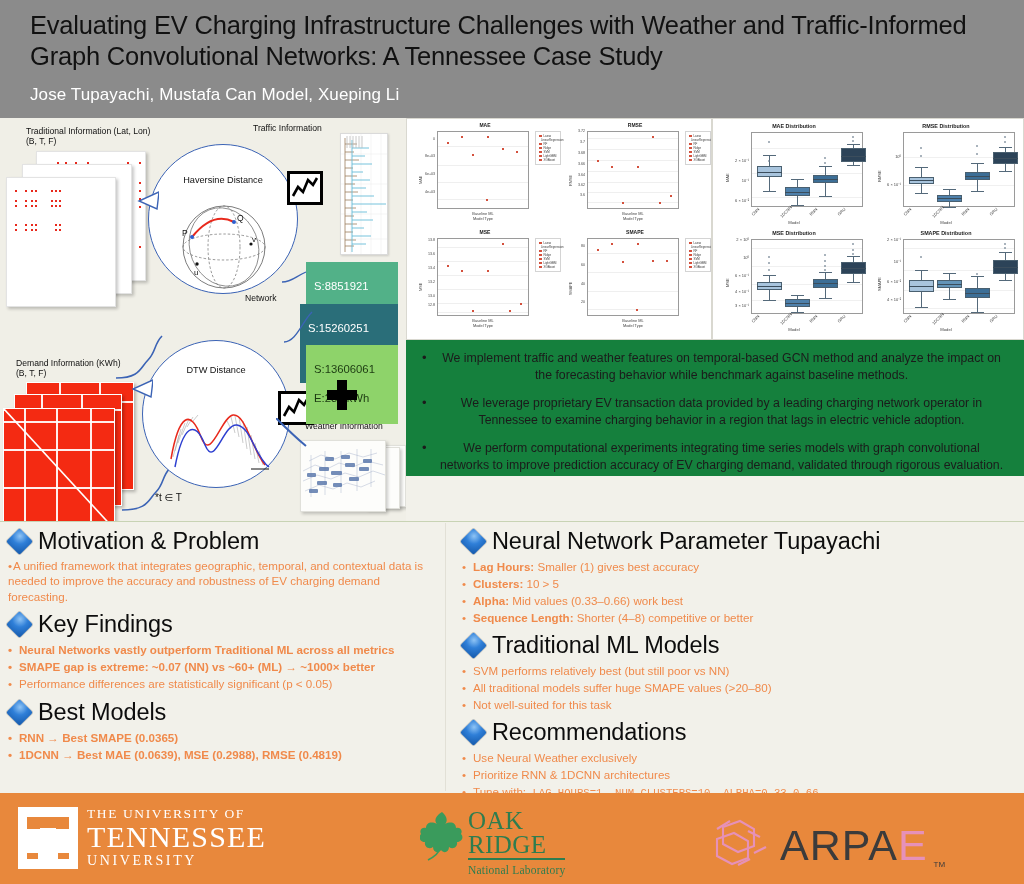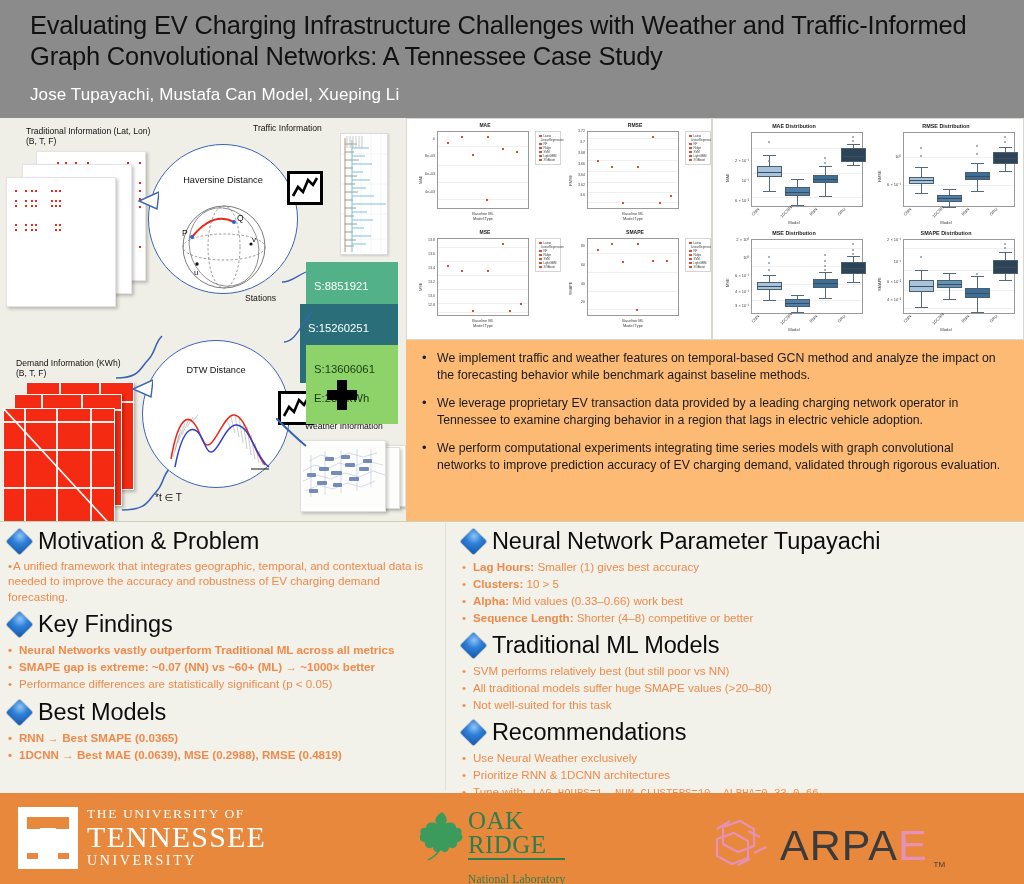--- a/index.html
+++ b/index.html
@@ -34,22 +34,22 @@
   }
   .panel-scatter {
     position: absolute; left: 406px; top: 0; width: 306px; height: 222px;
     background: #ffffff; border: 1px solid #d9d8d0; overflow: hidden;
   }
   .panel-box {
     position: absolute; left: 712px; top: 0; width: 312px; height: 222px;
     background: #ffffff; border: 1px solid #d9d8d0; overflow: hidden;
   }
   .panel-bullets {
-    position: absolute; left: 406px; top: 222px; width: 618px; height: 182px;
-    background: #fdba74; padding: 10px 18px 0 14px;
+    position: absolute; left: 406px; top: 222px; width: 618px; height: 136px;
+    background: #15803d; padding: 10px 18px 0 14px; text-align: center;
   }
   .panel-bullets ul { list-style: none; }
   .panel-bullets li {
     position: relative; padding-left: 17px; font-size: 12.3px; color: #1b1b1b;
     line-height: 1.35; margin-bottom: 12px;
   }
   .panel-bullets li:before {
     content: "•"; position: absolute; left: 2px; top: -1px; font-size: 13px;
   }
 
@@ -185,21 +185,21 @@
   }
   .ut-words { color: #ffffff; font-family: "Liberation Serif", serif; line-height: 1; }
   .ut-words .l1 { font-size: 13.5px; letter-spacing: 1.6px; }
   .ut-words .l2 { font-size: 30px; letter-spacing: 1.2px; margin-top: 1px; }
   .ut-words .l3 { font-size: 14px; letter-spacing: 2.6px; margin-top: 2px; }
 
   .ornl { position: absolute; left: 0; top: 16px; display: flex; align-items: flex-start; gap: 4px; }
   .ornl-words { font-family: "Liberation Serif", serif; color: #2e7d4f; line-height: 0.96; }
   .ornl-words .o1 { font-size: 25px; letter-spacing: 0.4px; }
   .ornl-words .o2 { font-size: 25px; letter-spacing: 0.4px; border-bottom: 2px solid #2e7d4f; padding-bottom: 1px; }
-  .ornl-words .o3 { font-size: 11.5px; margin-top: 14px; letter-spacing: 0.2px; }
+  .ornl-words .o3 { font-size: 11.5px; margin-top: 5px; letter-spacing: 0.2px; }
 
   .arpae { position: absolute; left: 0; top: 24px; display: flex; align-items: center; gap: 6px; }
   .arpae-word { font-size: 43px; color: #3b3b3b; letter-spacing: 1px; line-height: 1; }
   .arpae-word em { font-style: normal; color: #e691b8; }
   .arpae-tm { font-size: 8px; color: #3b3b3b; align-self: flex-end; margin-bottom: 4px; }
 </style>
 </head>
 <body>
 
 <div class="poster">
@@ -212,21 +212,21 @@
   <div class="band">
 
     <div class="panel-diagram">
 
       <div class="lbl" style="left:26px; top:8px;">Traditional Information (Lat, Lon)
 (B, T, F)</div>
       <div class="lbl" style="left:16px; top:240px;">Demand Information (KWh)
 (B, T, F)</div>
       <div class="lbl" style="left:253px; top:5px;">Traffic Information</div>
       <div class="lbl" style="left:305px; top:303px;">Weather Information</div>
-      <div class="lbl" style="left:245px; top:175px; font-weight:normal;">Stations</div>
+      <div class="lbl" style="left:245px; top:175px; font-weight:normal;">Network</div>
       <div class="lbl" style="left:155px; top:374px; font-size:10px;">*t ∈ T</div>
 
       <div class="doc-stack">
         <div class="doc" style="left:36px; top:33px; width:110px; height:130px;">
           <div class="dotgrid">
             <div class="dot" style="left:14px; top:4px;"></div>
               <div class="dot" style="left:22px; top:4px;"></div>
             <div class="dot" style="left:32px; top:4px;"></div>
               <div class="dot" style="left:44px; top:4px;"></div>
             <div class="dot" style="left:84px; top:4px;"></div>

